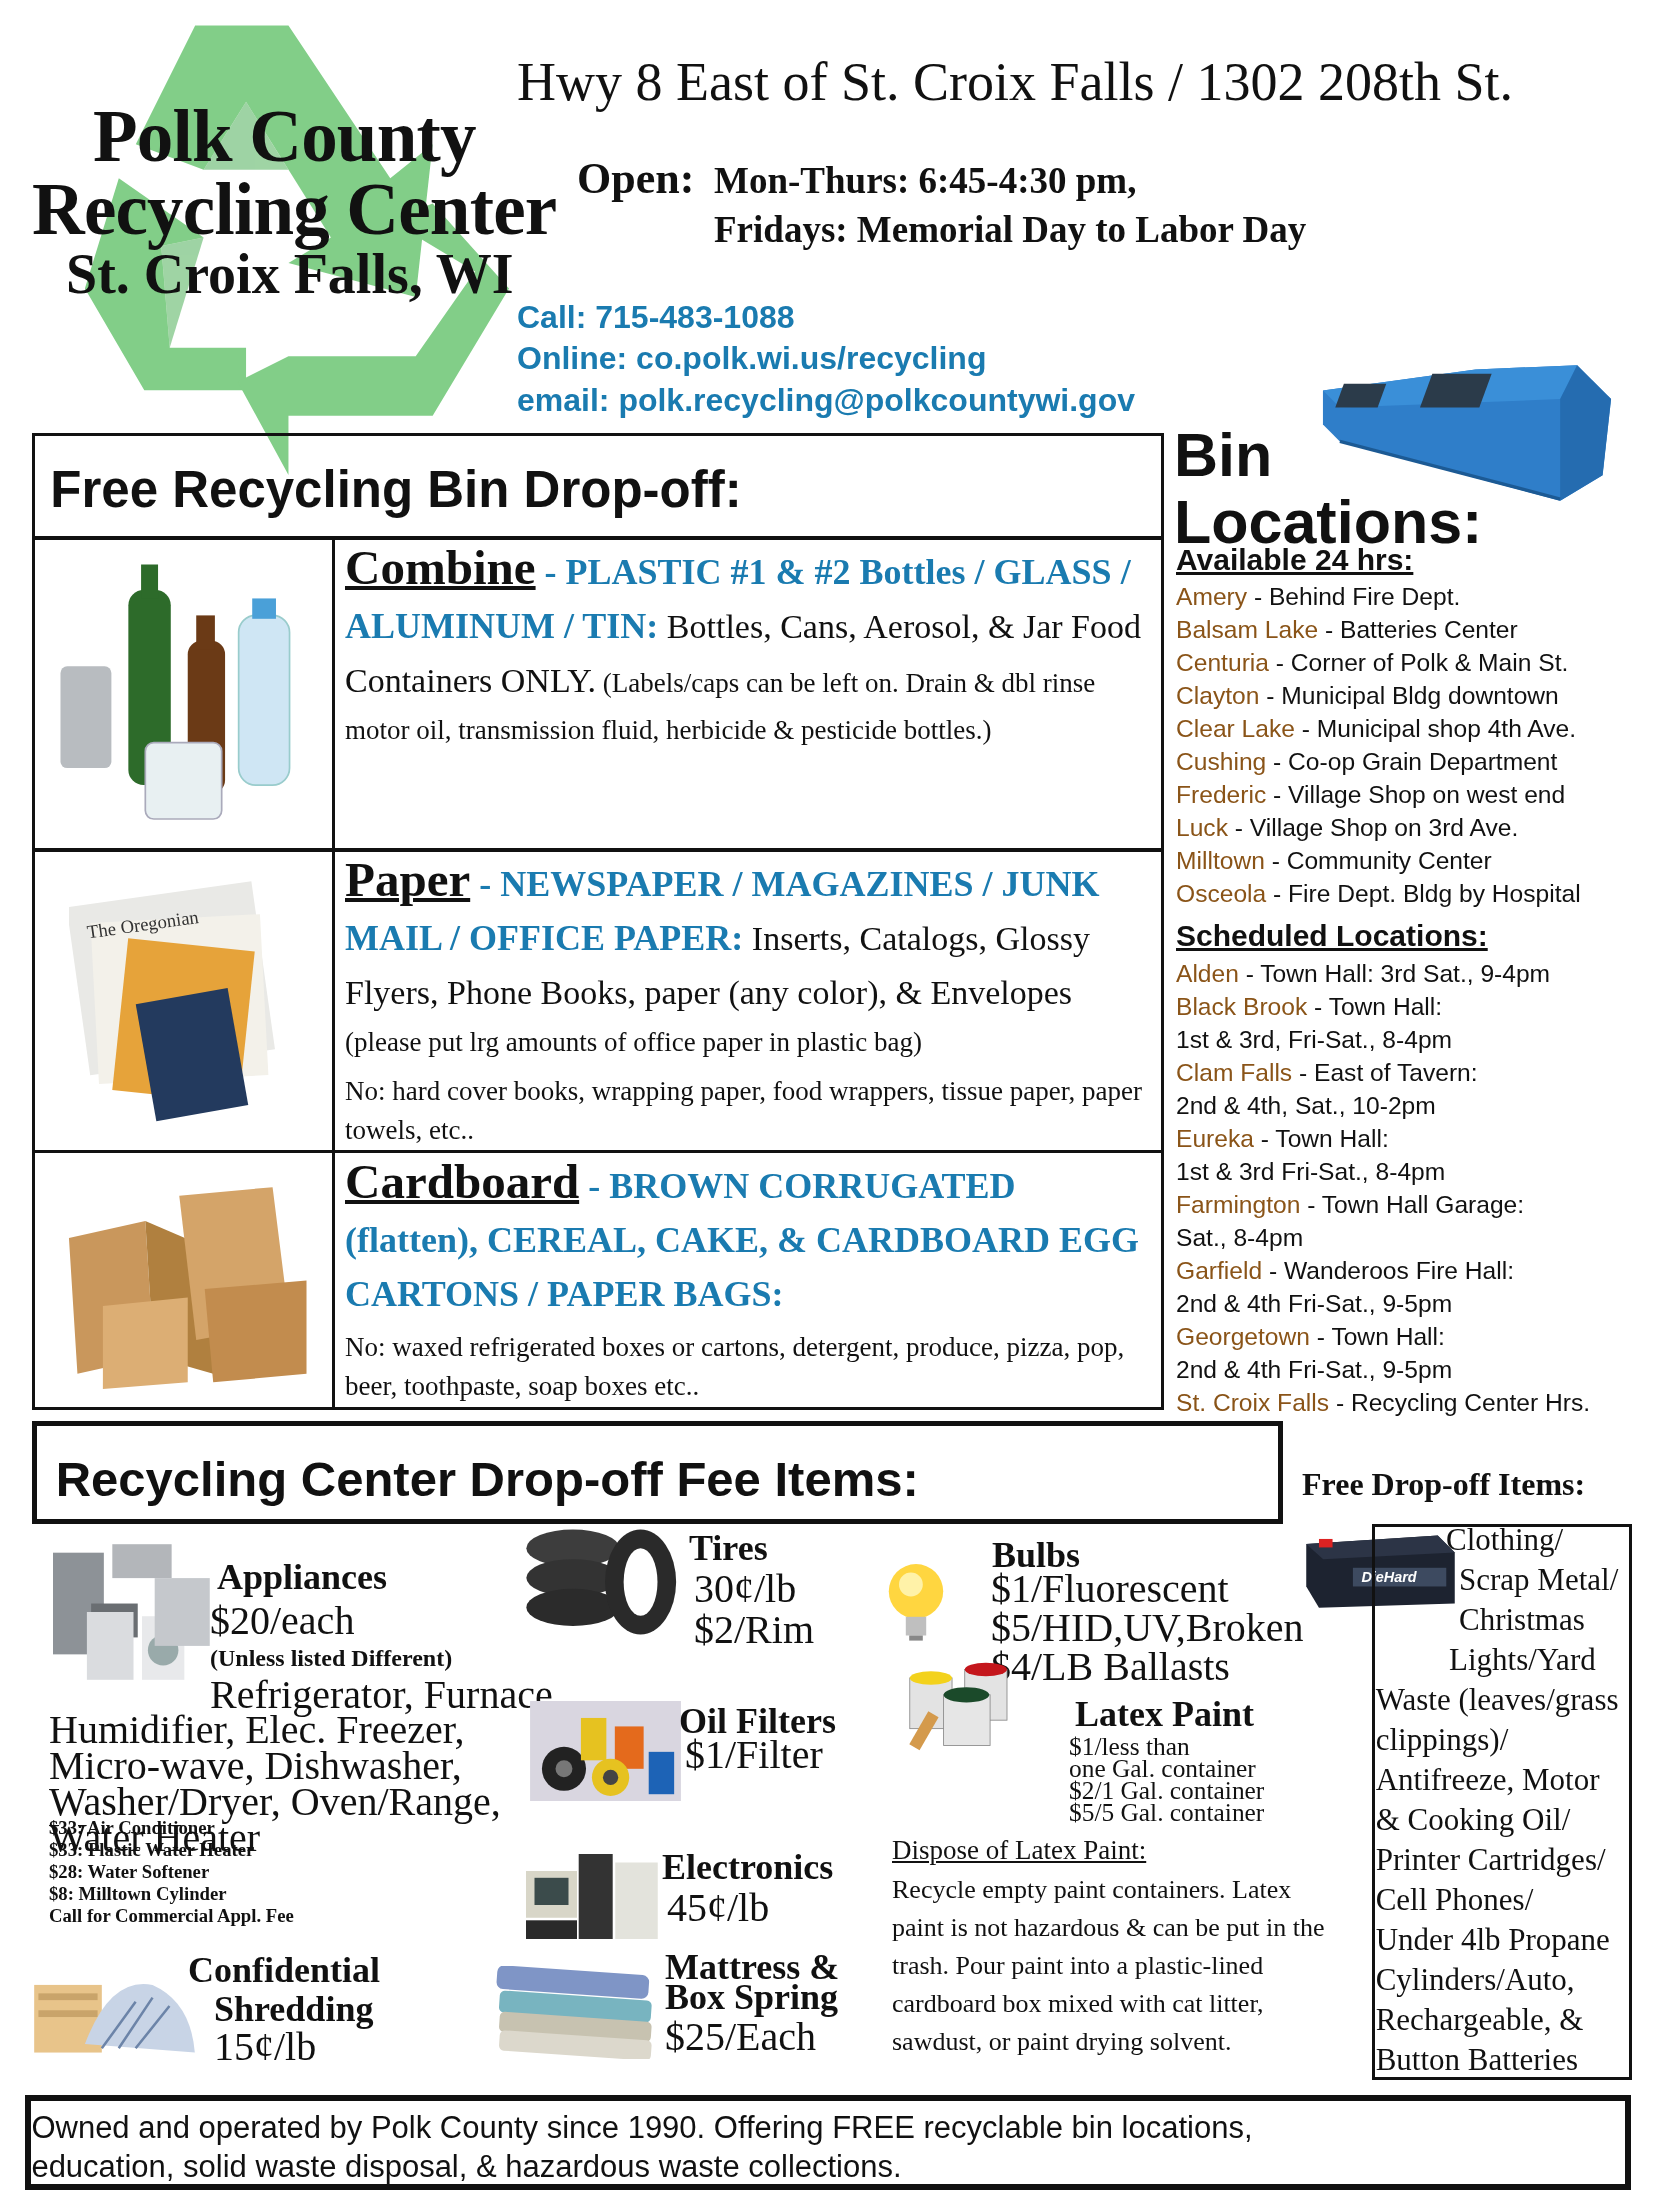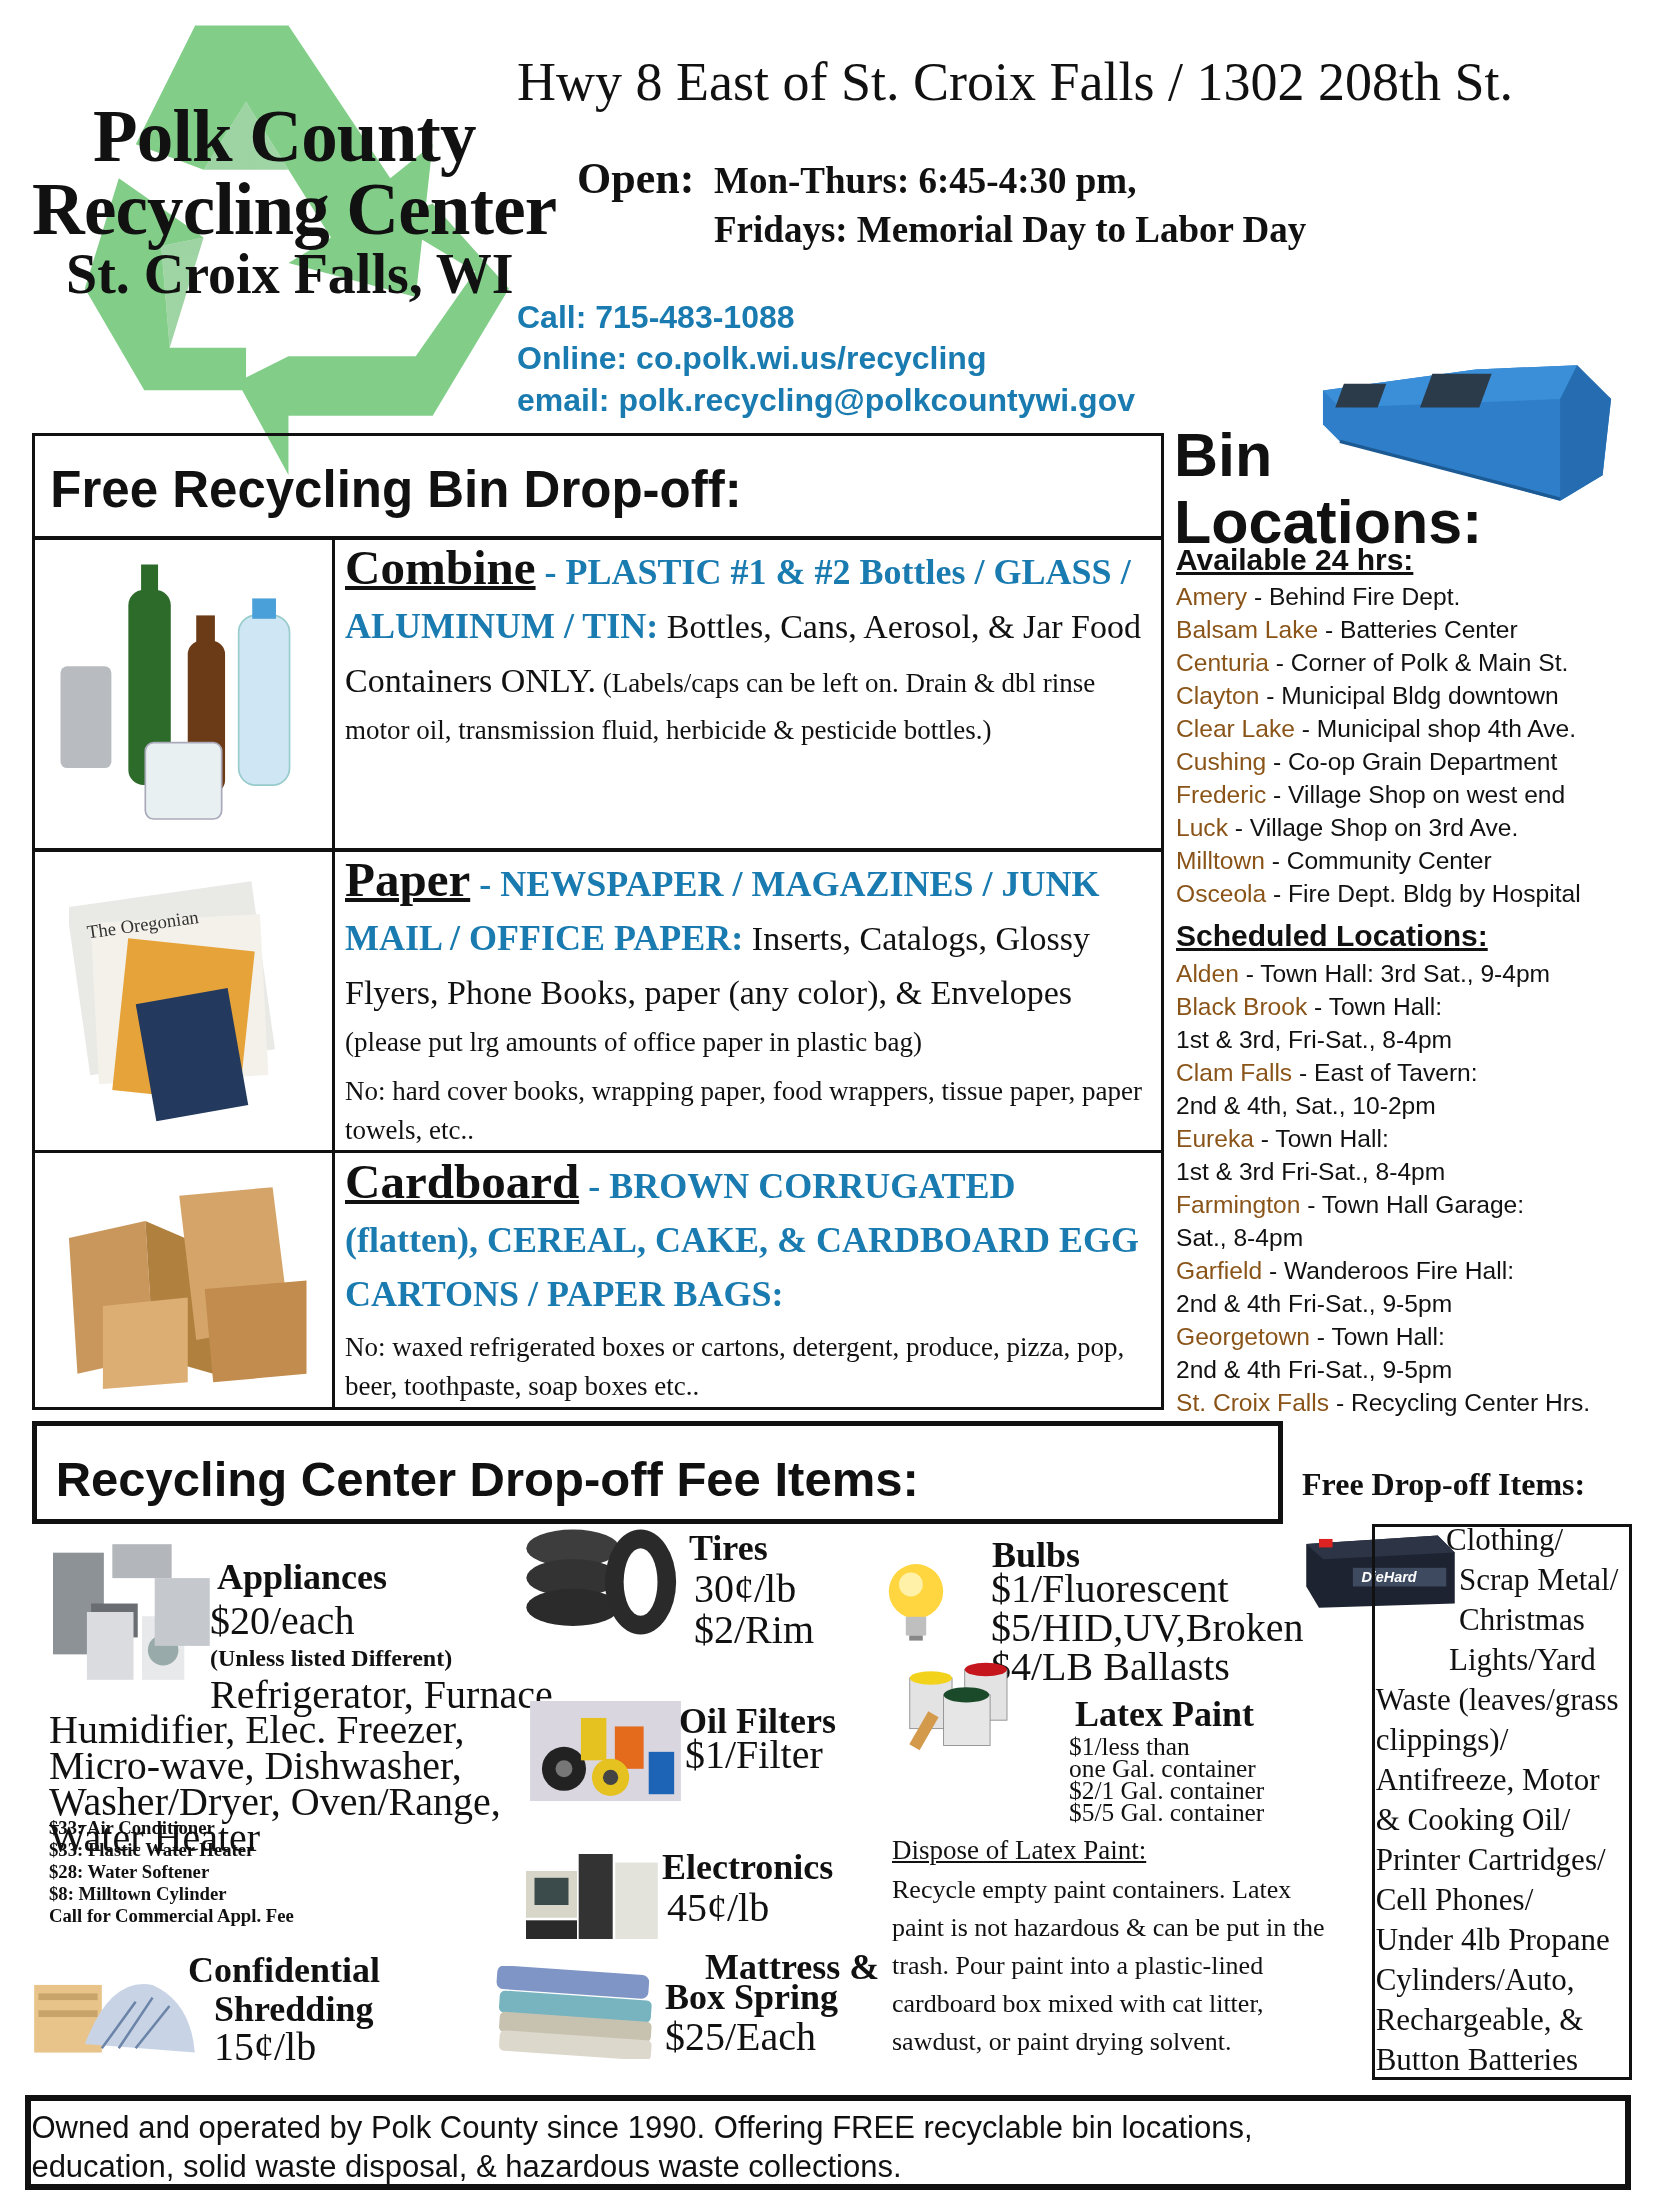--- a/index.html
+++ b/index.html
@@ -263,21 +263,21 @@
 <div class="abs item-title serif" style="left:188px;top:1949px;">Confidential</div>
 <div class="abs item-title serif" style="left:214px;top:1988px;">Shredding</div>
 <div class="abs item-line serif" style="left:214px;top:2027px;">15¢/lb</div>
 
 <svg class="abs" style="left:492px;top:1966px;" width="170" height="93" viewBox="0 0 200 110">
   <rect x="5" y="5" width="180" height="28" rx="8" fill="#7f95c6" transform="rotate(4 95 20)"></rect>
   <rect x="8" y="35" width="180" height="26" rx="6" fill="#78b4c0" transform="rotate(4 98 48)"></rect>
   <rect x="8" y="60" width="180" height="24" rx="6" fill="#c7c2b0" transform="rotate(4 98 72)"></rect>
   <rect x="8" y="82" width="180" height="24" rx="6" fill="#dcd8cc" transform="rotate(4 98 94)"></rect>
 </svg>
-<div class="abs item-title serif" style="left:705px;top:1951px;line-height:32px;">Mattress &amp;</div>
+<div class="abs item-title serif" style="left:665px;top:1951px;line-height:32px;">Mattress &amp;</div>
 <div class="abs item-title serif" style="left:665px;top:1981px;line-height:32px;">Box Spring</div>
 <div class="abs item-line serif" style="left:665px;top:2017px;">$25/Each</div>
 
 <svg class="abs" style="left:882px;top:1559px;" width="68" height="85" viewBox="0 0 80 100">
   <circle cx="40" cy="38" r="32" fill="#ffd640"></circle>
   <circle cx="34" cy="30" r="14" fill="#fff2a8"></circle>
   <rect x="28" y="68" width="24" height="22" fill="#bfbfbf"></rect>
   <rect x="32" y="90" width="16" height="6" fill="#888"></rect>
 </svg>
 <div class="abs item-title serif" style="left:992px;top:1534px;">Bulbs</div>

